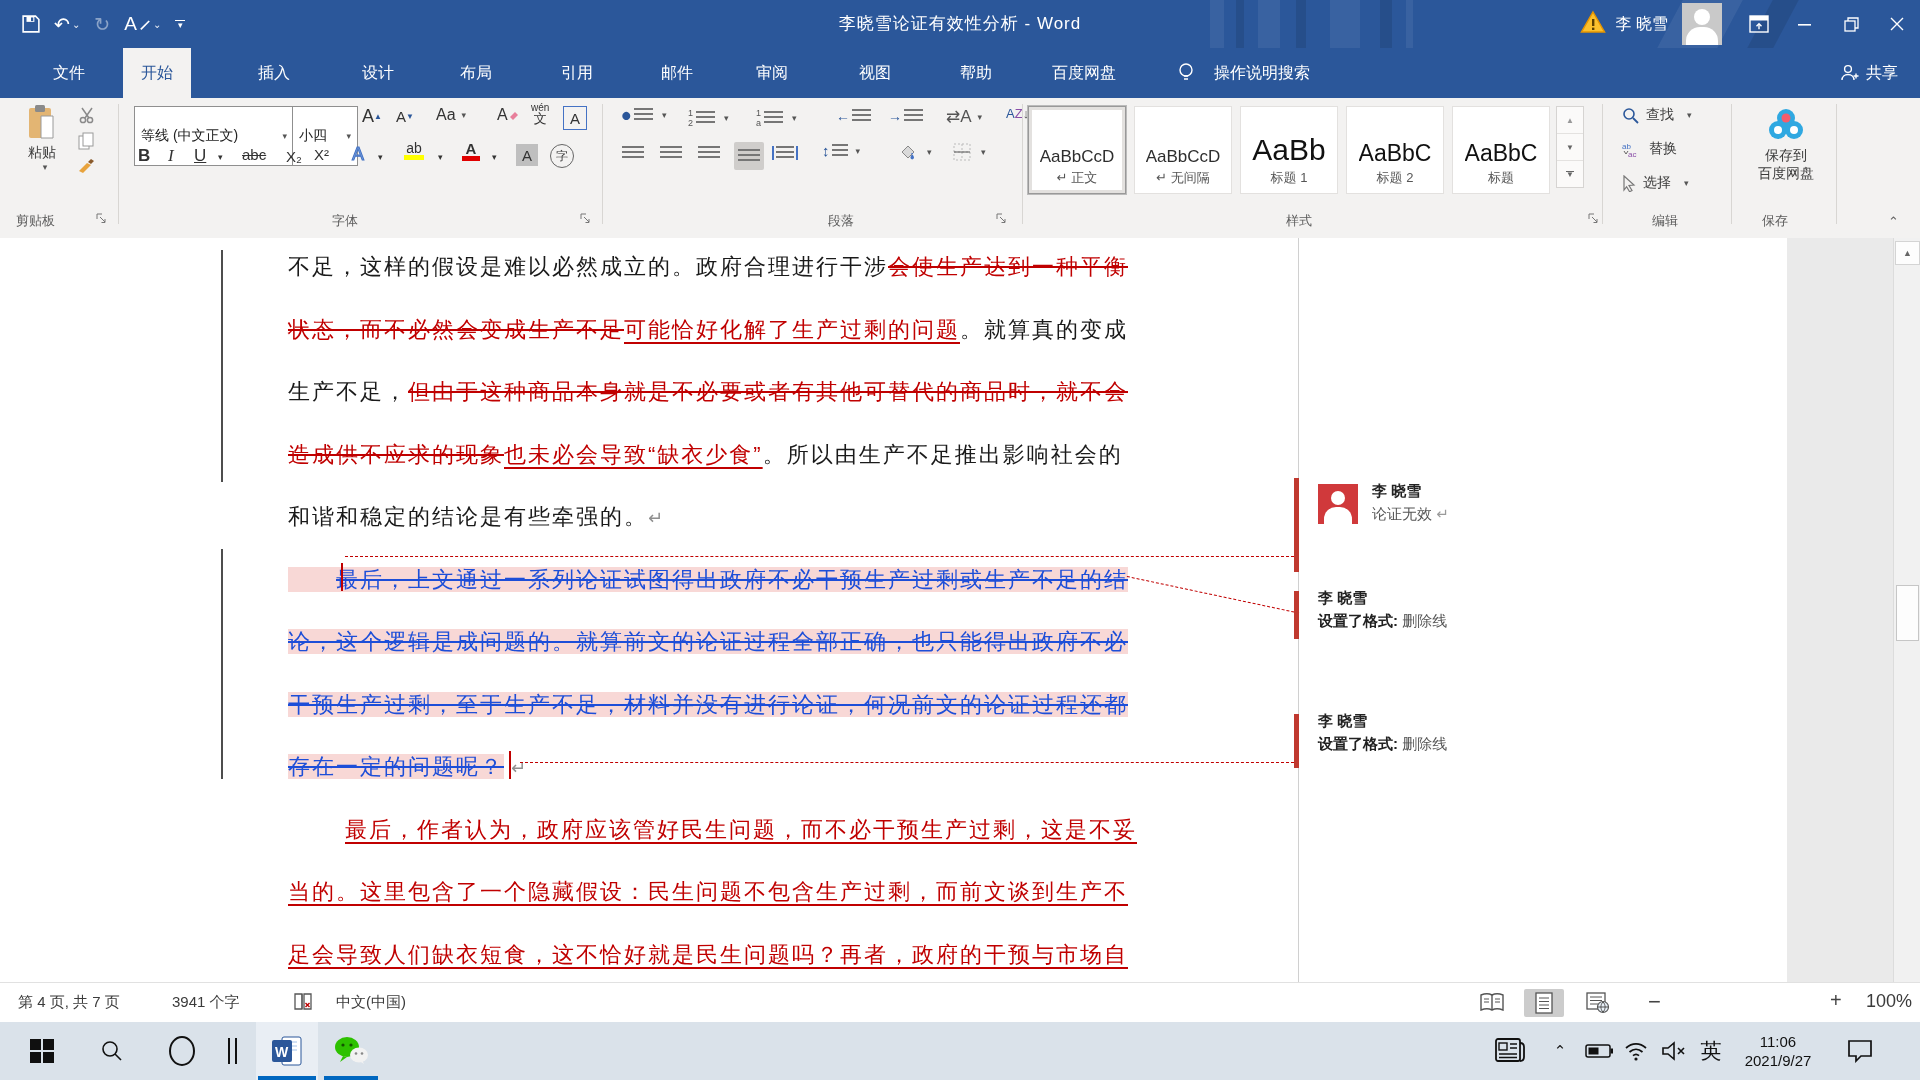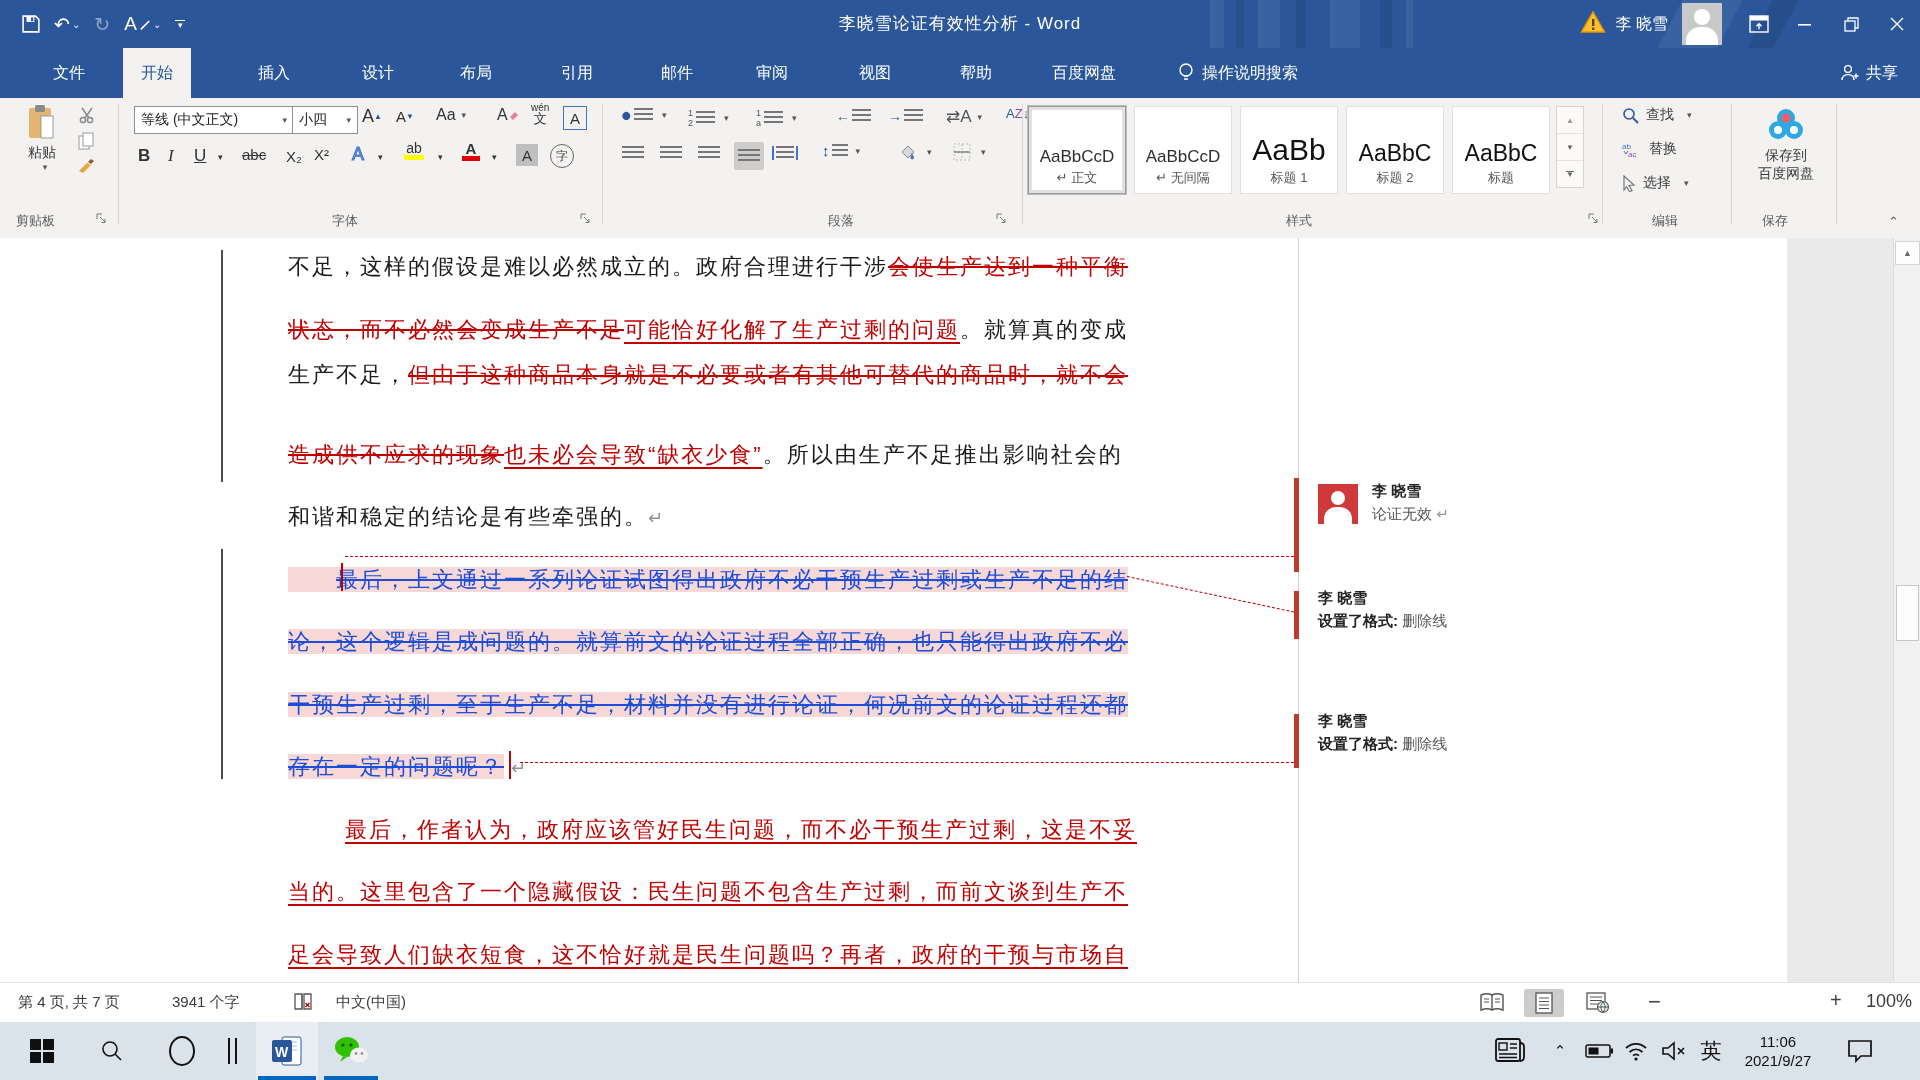--- a/index.html
+++ b/index.html
@@ -17,30 +17,30 @@
   #title{left:0;top:12px;width:1920px;text-align:center;font-size:17px;letter-spacing:1px;}
   #tb-right{right:0;top:0;height:48px;display:flex;align-items:center;}
   .winbtn{width:46px;height:48px;display:flex;align-items:center;justify-content:center;color:#fff;}
   #avatar{width:40px;height:42px;background:#c9c9c9;margin:0 14px;position:relative;overflow:hidden;}
   #avatar .hd{position:absolute;left:12px;top:6px;width:16px;height:16px;border-radius:50%;background:#fff;}
   #avatar .bd{position:absolute;left:4px;top:24px;width:32px;height:20px;border-radius:14px 14px 0 0;background:#fff;}
   
   #tabsrow{left:0;top:48px;width:1920px;height:50px;background:#2b579a;}
   .tab{position:absolute;top:0;height:50px;display:flex;align-items:center;padding:0 18px;color:#fff;font-size:16px;}
   .tab.sel{background:#f3f2f1;color:#2b579a;}
-  #searchtab{position:absolute;left:1178px;top:0;height:50px;display:flex;align-items:center;gap:8px;color:#fff;font-size:16px;}
+  #searchtab{position:absolute;left:1178px;top:0;height:50px;display:flex;align-items:center;gap:20px;color:#fff;font-size:16px;}
   #sharebtn{position:absolute;right:22px;top:0;height:50px;display:flex;align-items:center;gap:7px;color:#fff;font-size:16px;}
   
   #ribbon{left:0;top:98px;width:1920px;height:140px;background:#f3f2f1;border-bottom:1px solid #d2d0ce;font-size:14px;color:#333;}
   .gdiv{position:absolute;top:6px;height:120px;width:1px;background:#d8d6d3;}
   .glabel{position:absolute;top:114px;font-size:13px;color:#5c5c5c;white-space:nowrap;}
   .launch{position:absolute;top:114px;width:14px;height:14px;}
   .ribtxt{color:#3b3b3b;}
   .combo{position:absolute;background:#fff;border:1px solid #8f8f8f;height:26px;display:flex;align-items:center;
-         padding:0 6px;font-size:14px;color:#222;justify-content:space-between;}
+         padding:16px 6px;font-size:14px;color:#222;justify-content:space-between;}
   .car{font-size:9px;color:#555;margin-left:6px;}
   .fbtn{position:absolute;display:inline-flex;align-items:center;justify-content:center;color:#333;}
   .lines{display:inline-block;width:19px;height:14px;background:repeating-linear-gradient(#767676 0 2px,transparent 2px 5px);}
   .selbg{background:#cfcdcb;border-radius:2px;}
   .stylecard{position:absolute;top:8px;width:96px;height:80px;background:#fff;border:1px solid #e3e1df;
              display:flex;flex-direction:column;align-items:center;justify-content:flex-end;padding-bottom:6px;}
   .stylecard.sel{border:1px solid #999;box-shadow:0 0 0 3px #e3e1df inset, 0 0 0 1px #bbb;}
   .sprev{color:#2e2e2e;white-space:nowrap;overflow:hidden;max-width:92px;}
   .s-body{font-size:17px;}
   .s-h1x{font-size:30px;color:#111;}
@@ -442,21 +442,21 @@
     <div class="gdiv" style="left:1836px;"></div>
     <span class="fbtn" style="left:1888px;top:116px;color:#666;font-size:13px;">⌃</span>
   </div>
 
   <div id="doc" class="abs">
     <div id="graystrip" class="abs"></div>
     <div id="comdiv" class="abs"></div>
     <div id="doc-lines-mount">
         <div class="docline" style="left: 288px; top: 14px;"><span class="c-k">不足，这样的假设是难以必然成立的。政府合理进行干涉</span><span class="c-del">会使生产达到一种平衡</span></div>
         <div class="docline" style="left: 288px; top: 77px;"><span class="c-del">状态，而不必然会变成生产不足</span><span class="c-ins">可能恰好化解了生产过剩的问题</span><span class="c-k">。就算真的变成</span></div>
-        <div class="docline" style="left: 288px; top: 124px; font-family: Liberation Mono, monospace;"><span class="c-k">生产不足，</span><span class="c-del">但由于这种商品本身就是不必要或者有其他可替代的商品时，就不会</span></div>
+        <div class="docline" style="left: 288px; top: 139px;"><span class="c-k">生产不足，</span><span class="c-del">但由于这种商品本身就是不必要或者有其他可替代的商品时，就不会</span></div>
         <div class="docline" style="left: 288px; top: 202px;"><span class="c-del">造成供不应求的现象</span><span class="c-ins">也未必会导致“缺衣少食”</span><span class="c-k">。所以由生产不足推出影响社会的</span></div>
         <div class="docline" style="left: 288px; top: 264px;"><span class="c-k">和谐和稳定的结论是有些牵强的。</span><span class="c-mark">↵</span></div>
         <div class="docline" style="left: 288px; top: 327px;"><span class="c-pad">　　</span><span class="c-sd">最后，上文通过一系列论证试图得出政府不必干预生产过剩或生产不足的结</span></div>
         <div class="docline" style="left: 288px; top: 389px;"><span class="c-sd">论，这个逻辑是成问题的。就算前文的论证过程全部正确，也只能得出政府不必</span></div>
         <div class="docline" style="left: 288px; top: 452px;"><span class="c-sd">干预生产过剩，至于生产不足，材料并没有进行论证，何况前文的论证过程还都</span></div>
         <div class="docline" style="left: 288px; top: 514px;"><span class="c-sd">存在一定的问题呢？</span><span class="c-mark"> ↵</span></div>
         <div class="docline" style="left: 345px; top: 577px;"><span class="c-ins">最后，作者认为，政府应该管好民生问题，而不必干预生产过剩，这是不妥</span></div>
         <div class="docline" style="left: 288px; top: 639px;"><span class="c-ins">当的。这里包含了一个隐藏假设：民生问题不包含生产过剩，而前文谈到生产不</span></div>
         <div class="docline" style="left: 288px; top: 702px;"><span class="c-ins">足会导致人们缺衣短食，这不恰好就是民生问题吗？再者，政府的干预与市场自</span></div>
       </div>

